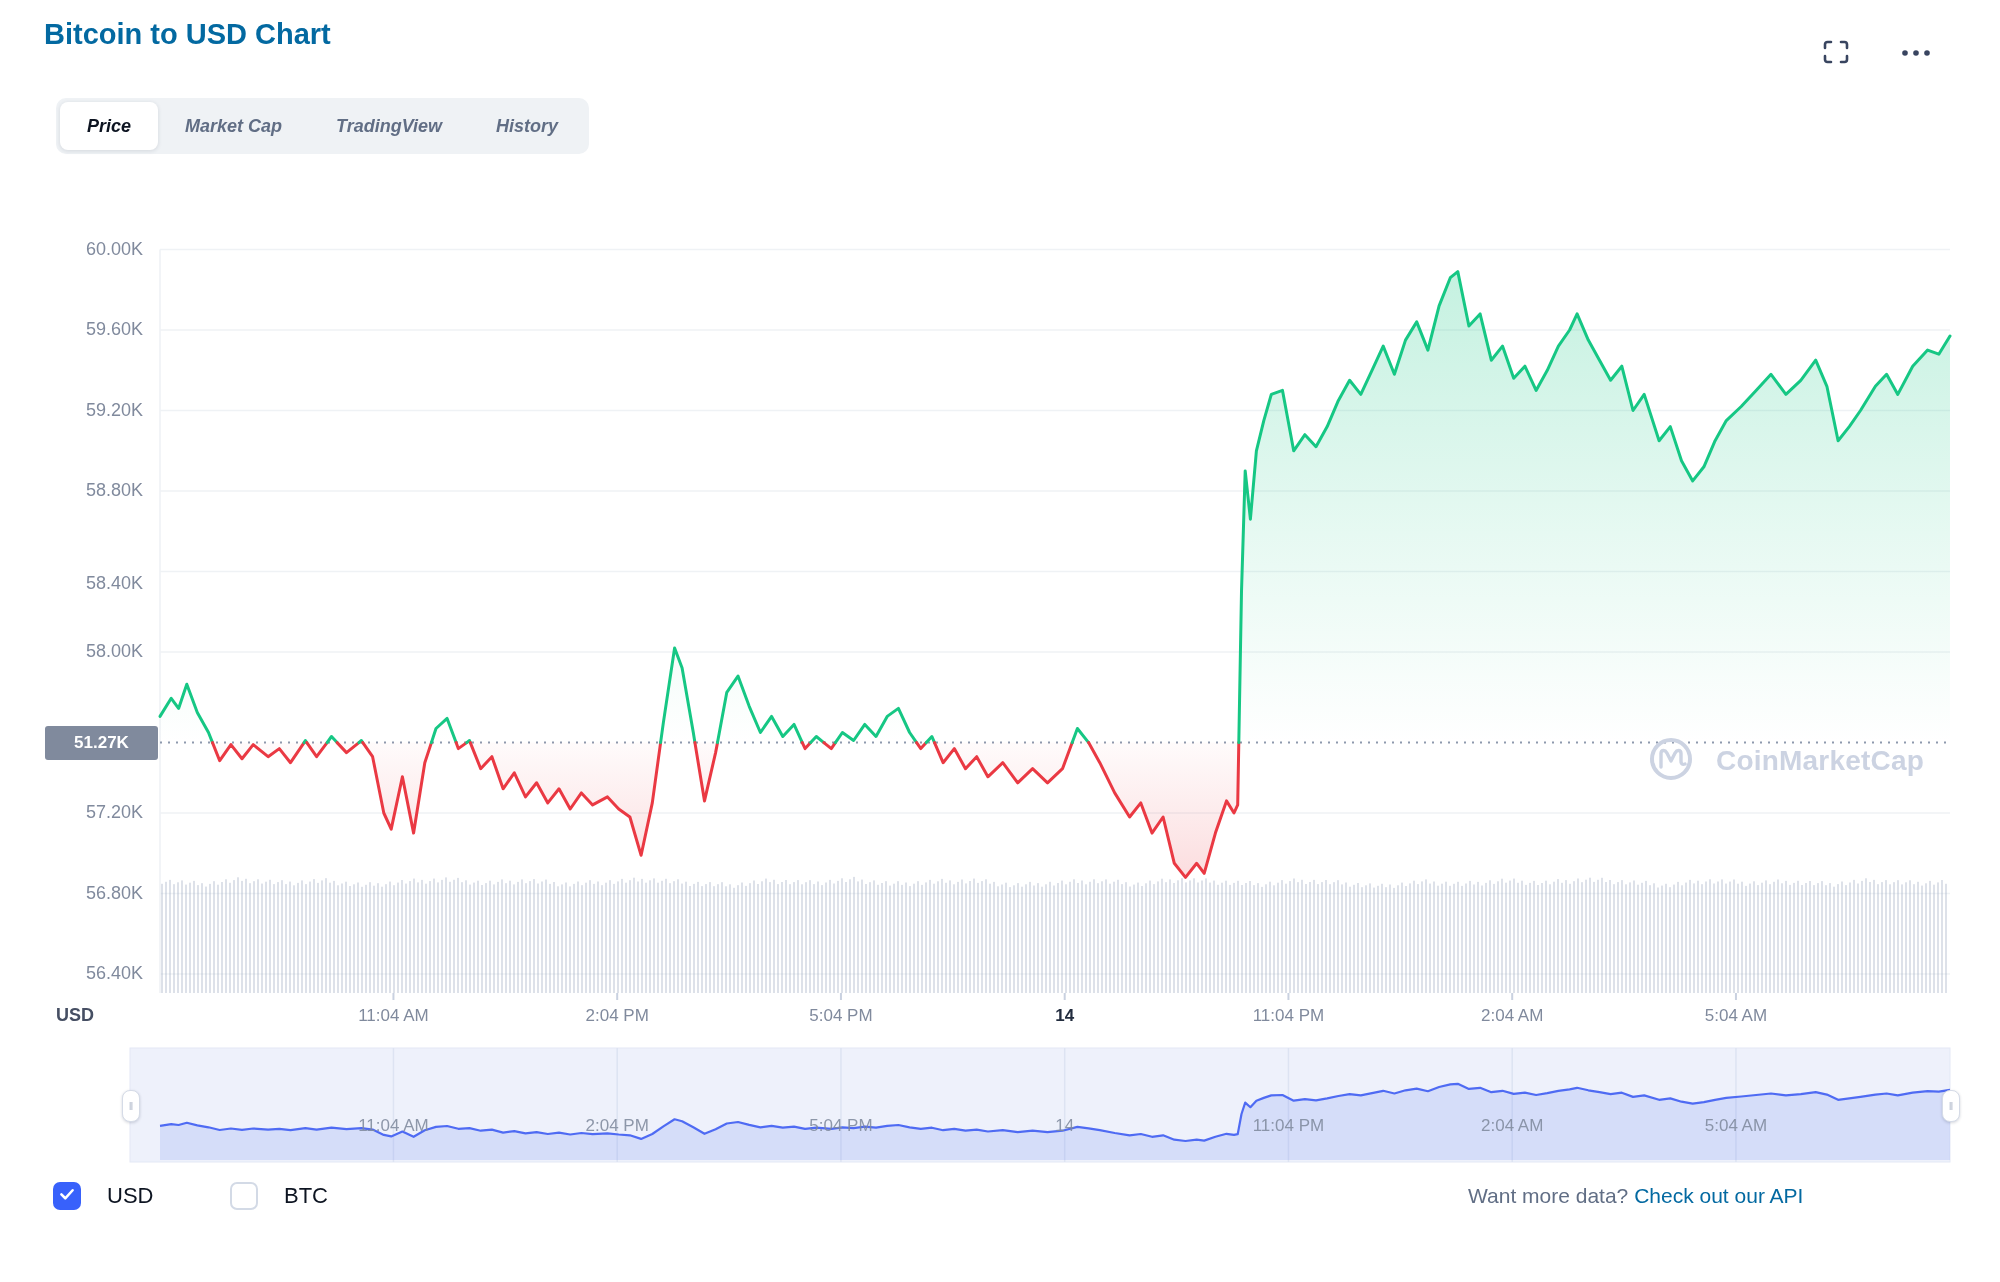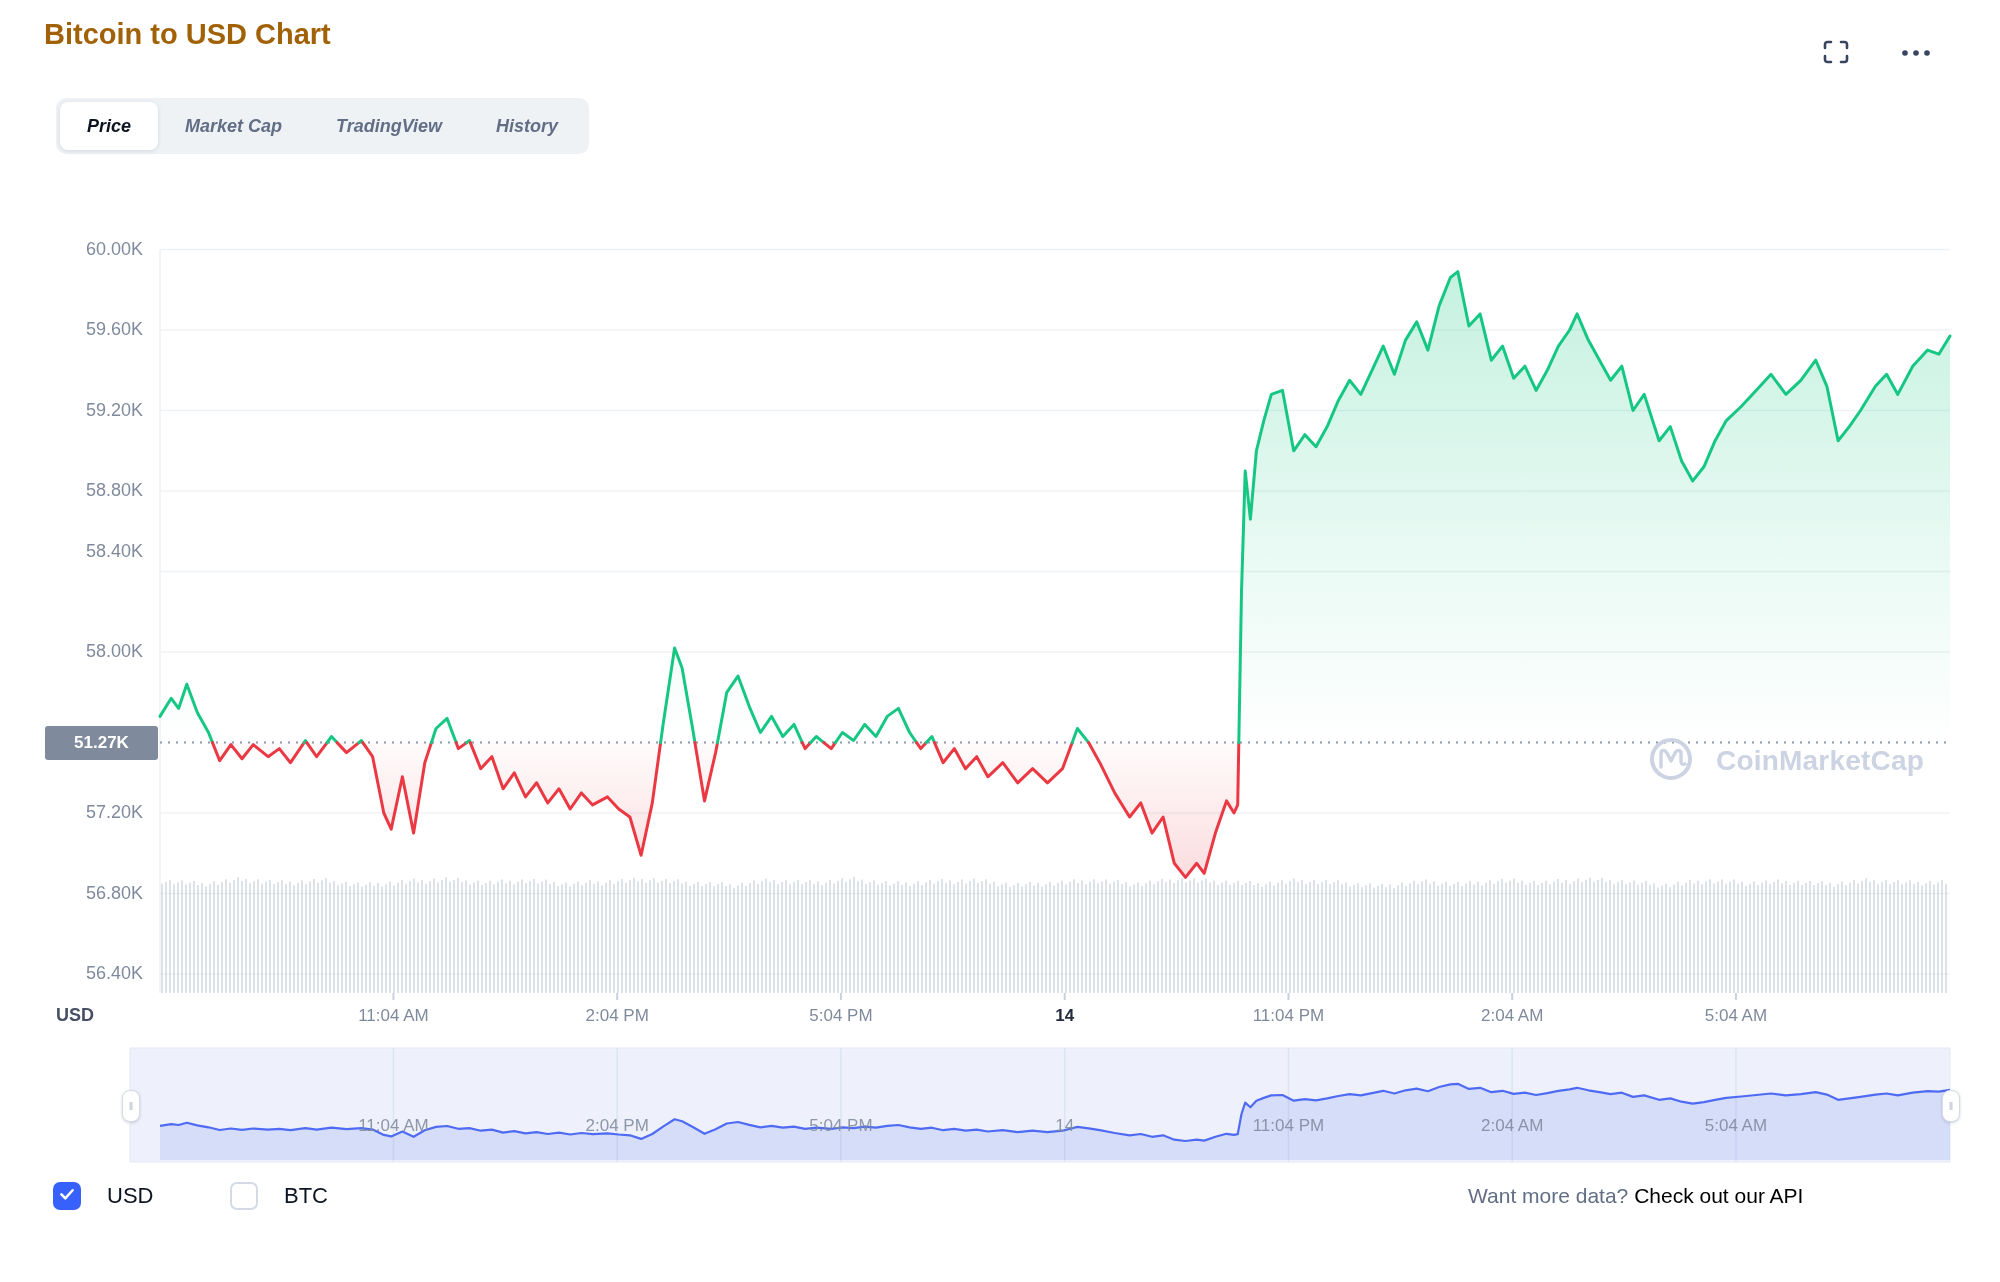--- a/index.html
+++ b/index.html
@@ -1,19 +1,19 @@
 <!DOCTYPE html>
 <html><head>
 <meta charset="utf-8">
 <style>
   html,body{margin:0;padding:0;background:#fff;}
   .page{position:relative;width:2000px;height:1282px;background:#fff;overflow:hidden;
         font-family:"Liberation Sans",sans-serif;color:#0d1421;}
   .abs{position:absolute;}
-  .page-title{left:44px;top:18px;font-size:29px;font-weight:700;color:#a16207;}
+  .page-title{left:44px;top:18px;font-size:29px;font-weight:700;color:#0369a1;}
   .icon-btn{display:flex;align-items:center;justify-content:center;cursor:pointer;}
   
   .pillbar{position:absolute;display:flex;align-items:center;background:#eff2f5;border-radius:10px;
            padding:4px;height:56px;box-sizing:border-box;}
   .tab{padding:0 27px;line-height:48px;font-size:18px;font-weight:600;color:#616e85;cursor:pointer;
        border-radius:8px;white-space:nowrap;}
   .tab.active{background:#fff;color:#0d1421;font-weight:700;box-shadow:0 1px 4px rgba(45,55,80,.14);}
   .range{padding:0 13px;line-height:46px;font-size:17px;font-weight:600;color:#57627b;cursor:pointer;
          border-radius:8px;white-space:nowrap;}
   .range.active{background:#fff;color:#0d1421;font-weight:700;box-shadow:0 1px 4px rgba(45,55,80,.14);padding:0 16px;}
@@ -32,21 +32,21 @@
   .nav-handle{position:absolute;top:1090px;width:16px;height:30px;background:#fff;border:1px solid #d5dbe7;
               border-radius:8px;box-shadow:0 1px 3px rgba(40,50,80,.2);display:flex;align-items:center;
               justify-content:center;font-size:11px;color:#aeb7c9;cursor:ew-resize;z-index:5;}
   
   .legend-item{position:absolute;top:1182px;display:flex;align-items:center;gap:26px;cursor:pointer;}
   .checkbox{width:28px;height:28px;border-radius:7px;box-sizing:border-box;display:flex;align-items:center;justify-content:center;}
   .checkbox.checked{background:#3861fb;}
   .checkbox.unchecked{background:#fff;border:2px solid #d3dae6;}
   .legend-label{font-size:22px;color:#0d1421;}
   .footer-text{position:absolute;top:1184px;left:1468px;font-size:21px;color:#616e85;white-space:nowrap;}
-  .footer-link{color:#000000;cursor:pointer;}
+  .footer-link{color:#0369a1;cursor:pointer;}
   svg.chartcanvas{position:absolute;left:0;top:0;}
 </style>
 </head>
 <body>
 
 <div class="page">
 
   <div class="abs page-title">Bitcoin to USD Chart</div>
 
   <div class="abs icon-btn" style="left:1818px;top:36px;width:36px;height:36px;">
@@ -611,21 +611,21 @@
       <line x1="1735.9458333333332" y1="1048" x2="1735.9458333333332" y2="1162" stroke="#dde3f2" stroke-width="1.5"></line>
       <polygon points="160.0,1160 160.0,1125.8 171.2,1124.1 178.6,1125.0 186.8,1122.8 197.3,1125.4 208.5,1127.3 219.7,1130.0 230.9,1128.5 242.0,1129.8 253.2,1128.5 268.1,1129.6 279.3,1128.8 290.5,1130.2 305.4,1128.1 316.6,1129.6 331.5,1127.7 346.5,1129.2 361.4,1128.1 372.6,1129.6 383.8,1134.9 391.2,1136.4 402.4,1131.5 413.6,1136.8 424.8,1130.2 436.0,1126.9 447.1,1126.0 458.3,1128.8 469.5,1128.1 480.7,1130.7 491.9,1129.6 503.1,1132.6 514.3,1131.1 525.5,1133.4 536.6,1132.1 547.8,1134.0 559.0,1132.6 570.2,1134.5 581.4,1133.0 592.6,1134.2 607.5,1133.4 618.7,1134.5 629.9,1135.3 641.1,1138.9 652.3,1134.0 663.4,1126.4 674.6,1119.3 682.1,1121.2 693.3,1127.3 704.5,1133.8 715.6,1129.2 726.8,1123.5 738.0,1122.0 749.2,1124.9 760.4,1127.3 771.6,1125.8 782.8,1127.7 794.0,1126.6 805.1,1128.8 816.3,1127.7 831.3,1128.8 842.4,1127.3 853.6,1128.1 864.8,1126.6 876.0,1127.7 887.2,1125.8 898.4,1125.0 909.6,1127.3 920.8,1128.8 931.9,1127.7 943.1,1130.2 954.3,1128.8 965.5,1130.7 976.7,1129.6 987.9,1131.5 1002.8,1130.2 1017.7,1132.1 1032.6,1130.7 1047.5,1132.1 1062.5,1130.7 1077.4,1126.9 1088.6,1128.3 1099.8,1130.2 1114.7,1133.0 1129.6,1135.3 1140.8,1134.0 1152.0,1136.8 1163.1,1135.3 1174.3,1139.7 1185.5,1141.0 1196.7,1139.7 1204.2,1140.6 1215.4,1136.8 1226.5,1133.8 1234.0,1134.9 1237.7,1134.2 1241.5,1114.0 1245.2,1102.6 1250.4,1107.2 1256.4,1100.7 1263.8,1097.9 1271.3,1095.4 1282.5,1095.0 1293.7,1100.7 1304.9,1099.2 1316.0,1100.3 1327.2,1098.4 1338.4,1096.0 1349.6,1094.1 1360.8,1095.4 1372.0,1093.1 1383.2,1090.8 1394.4,1093.5 1405.5,1090.3 1416.7,1088.6 1427.9,1091.2 1439.1,1087.0 1450.3,1084.4 1457.8,1083.8 1468.9,1088.9 1480.1,1087.8 1491.3,1092.2 1502.5,1090.8 1513.7,1093.9 1524.9,1092.7 1536.1,1095.0 1547.3,1093.1 1558.4,1090.8 1569.6,1089.3 1577.1,1087.8 1588.3,1090.3 1599.5,1092.2 1610.6,1094.1 1621.8,1092.7 1633.0,1096.9 1644.2,1095.4 1659.1,1099.8 1670.3,1098.4 1681.5,1101.7 1692.7,1103.6 1703.9,1102.2 1715.1,1099.8 1726.3,1097.9 1741.2,1096.5 1756.1,1095.0 1771.0,1093.5 1785.9,1095.4 1800.8,1094.1 1815.7,1092.2 1826.9,1094.6 1838.1,1099.8 1849.3,1098.4 1860.5,1096.9 1875.4,1094.6 1886.6,1093.5 1897.8,1095.4 1912.7,1092.7 1927.6,1091.2 1938.8,1091.6 1950.0,1089.9 1950.0,1160" fill="rgba(77,106,242,0.15)"></polygon>
       <polyline points="160.0,1125.8 171.2,1124.1 178.6,1125.0 186.8,1122.8 197.3,1125.4 208.5,1127.3 219.7,1130.0 230.9,1128.5 242.0,1129.8 253.2,1128.5 268.1,1129.6 279.3,1128.8 290.5,1130.2 305.4,1128.1 316.6,1129.6 331.5,1127.7 346.5,1129.2 361.4,1128.1 372.6,1129.6 383.8,1134.9 391.2,1136.4 402.4,1131.5 413.6,1136.8 424.8,1130.2 436.0,1126.9 447.1,1126.0 458.3,1128.8 469.5,1128.1 480.7,1130.7 491.9,1129.6 503.1,1132.6 514.3,1131.1 525.5,1133.4 536.6,1132.1 547.8,1134.0 559.0,1132.6 570.2,1134.5 581.4,1133.0 592.6,1134.2 607.5,1133.4 618.7,1134.5 629.9,1135.3 641.1,1138.9 652.3,1134.0 663.4,1126.4 674.6,1119.3 682.1,1121.2 693.3,1127.3 704.5,1133.8 715.6,1129.2 726.8,1123.5 738.0,1122.0 749.2,1124.9 760.4,1127.3 771.6,1125.8 782.8,1127.7 794.0,1126.6 805.1,1128.8 816.3,1127.7 831.3,1128.8 842.4,1127.3 853.6,1128.1 864.8,1126.6 876.0,1127.7 887.2,1125.8 898.4,1125.0 909.6,1127.3 920.8,1128.8 931.9,1127.7 943.1,1130.2 954.3,1128.8 965.5,1130.7 976.7,1129.6 987.9,1131.5 1002.8,1130.2 1017.7,1132.1 1032.6,1130.7 1047.5,1132.1 1062.5,1130.7 1077.4,1126.9 1088.6,1128.3 1099.8,1130.2 1114.7,1133.0 1129.6,1135.3 1140.8,1134.0 1152.0,1136.8 1163.1,1135.3 1174.3,1139.7 1185.5,1141.0 1196.7,1139.7 1204.2,1140.6 1215.4,1136.8 1226.5,1133.8 1234.0,1134.9 1237.7,1134.2 1241.5,1114.0 1245.2,1102.6 1250.4,1107.2 1256.4,1100.7 1263.8,1097.9 1271.3,1095.4 1282.5,1095.0 1293.7,1100.7 1304.9,1099.2 1316.0,1100.3 1327.2,1098.4 1338.4,1096.0 1349.6,1094.1 1360.8,1095.4 1372.0,1093.1 1383.2,1090.8 1394.4,1093.5 1405.5,1090.3 1416.7,1088.6 1427.9,1091.2 1439.1,1087.0 1450.3,1084.4 1457.8,1083.8 1468.9,1088.9 1480.1,1087.8 1491.3,1092.2 1502.5,1090.8 1513.7,1093.9 1524.9,1092.7 1536.1,1095.0 1547.3,1093.1 1558.4,1090.8 1569.6,1089.3 1577.1,1087.8 1588.3,1090.3 1599.5,1092.2 1610.6,1094.1 1621.8,1092.7 1633.0,1096.9 1644.2,1095.4 1659.1,1099.8 1670.3,1098.4 1681.5,1101.7 1692.7,1103.6 1703.9,1102.2 1715.1,1099.8 1726.3,1097.9 1741.2,1096.5 1756.1,1095.0 1771.0,1093.5 1785.9,1095.4 1800.8,1094.1 1815.7,1092.2 1826.9,1094.6 1838.1,1099.8 1849.3,1098.4 1860.5,1096.9 1875.4,1094.6 1886.6,1093.5 1897.8,1095.4 1912.7,1092.7 1927.6,1091.2 1938.8,1091.6 1950.0,1089.9" fill="none" stroke="#4f6bf3" stroke-width="2.2" stroke-linejoin="round"></polyline>
     </svg>
 
   <div id="labels-layer">
       <div class="ylab" style="top: 238.5px;">60.00K</div>
       <div class="ylab" style="top: 319px;">59.60K</div>
       <div class="ylab" style="top: 399.5px;">59.20K</div>
       <div class="ylab" style="top: 480px;">58.80K</div>
-      <div class="ylab" style="top: 541px;">58.40K</div>
+      <div class="ylab" style="top: 573px;">58.40K</div>
       <div class="ylab" style="top: 641px;">58.00K</div>
       <div class="ylab" style="top: 802px;">57.20K</div>
       <div class="ylab" style="top: 882.5px;">56.80K</div>
       <div class="ylab" style="top: 963px;">56.40K</div>
       <div class="xlab" style="left: 323.446px;">11:04 AM</div>
       <div class="xlab" style="left: 547.196px;">2:04 PM</div>
       <div class="xlab" style="left: 770.946px;">5:04 PM</div>
       <div class="xlab bold" style="left: 994.696px;">14</div>
       <div class="xlab" style="left: 1218.45px;">11:04 PM</div>
       <div class="xlab" style="left: 1442.2px;">2:04 AM</div>

